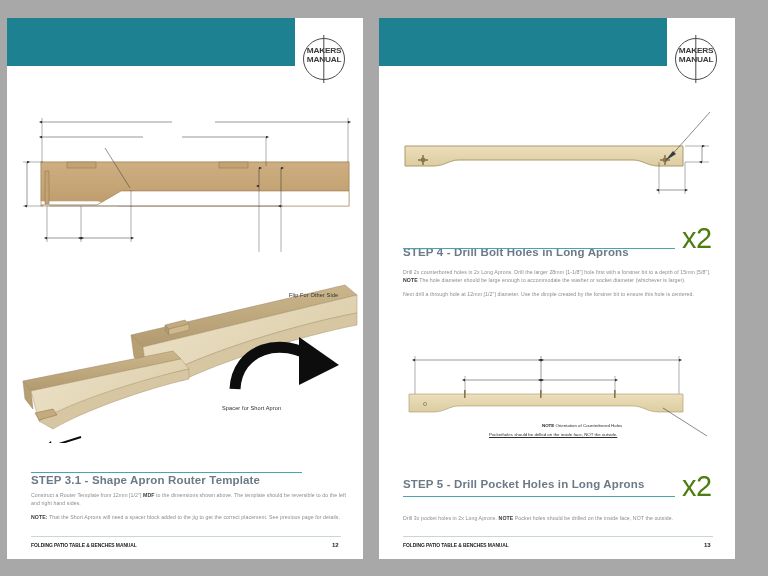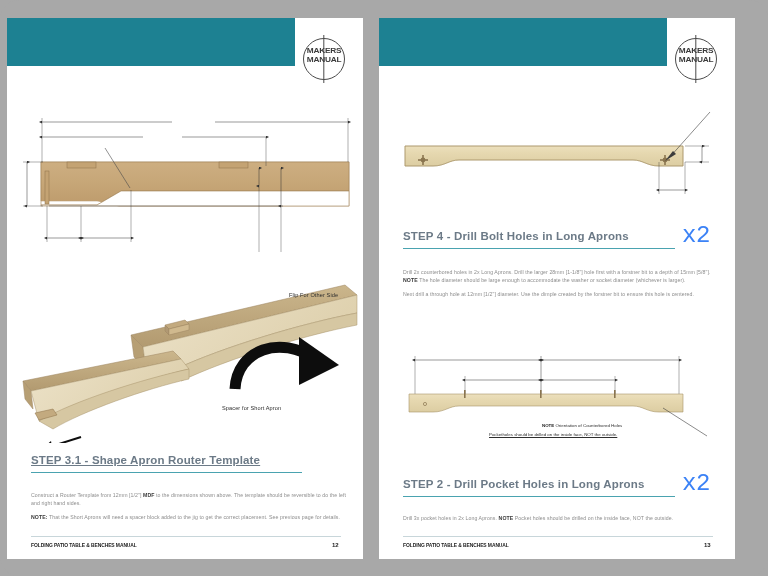--- a/index.html
+++ b/index.html
@@ -75,23 +75,23 @@
     letter-spacing: 0.15px;
     white-space: nowrap;
   }
   .step-rule {
     position: absolute;
     height: 1.4px;
     background: #4aa3b0;
   }
   .x2 {
     position: absolute;
-    font-size: 24px;
-    color: #3b82f6;
-    font-family: Liberation Mono, monospace;
+    font-size: 29px;
+    color: #4d7c0f;
+    font-family: Liberation Sans, sans-serif;
     letter-spacing: -0.5px;
   }
 
   
   .body-text {
     position: absolute;
     color: #8d8d8d;
     font-size: 5.2px;
     line-height: 8.2px;
     letter-spacing: 0.08px;
@@ -270,21 +270,21 @@
           <path d="M68,164 L30,176" stroke="#0d0d0d" stroke-width="2"></path>
           <path d="M38,168 L24,180 L40,180 Z" fill="#0d0d0d"></path>
         </g>
       </svg>
     </div>
 
     <div class="annot" style="left:282px; top:274px;">Flip For Other Side</div>
 
     <div class="annot" style="left:215px; top:387px;">Spacer for Short Apron</div>
 
-    <div class="step-head" style="left:24px; top:436px;text-decoration:underline;">STEP 3.1 - Shape Apron Router Template</div>
+    <div class="step-head" style="left:24px; top:456px;">STEP 3.1 - Shape Apron Router Template</div>
     <div class="step-rule" style="left:24px; top:454px; width:271px;"></div>
 
     <div class="body-text" style="left:24px; top:473px; width:318px;">
         <p><span>Construct a Router Template from 12mm [1/2"] </span><b>MDF</b><span> to the dimensions shown above. The template should be reversible to do the left and right hand sides.</span></p>
         <p><b>NOTE:</b><span> That the Short Aprons will need a spacer block added to the jig to get the correct placement. See previous page for details.</span></p>
       </div>
 
     <div class="footer-rule" style="left:24px; top:518px; width:310px;"></div>
     <div class="footer-title" style="left:24px; top:524px;">FOLDING PATIO TABLE &amp; BENCHES MANUAL</div>
     <div class="footer-page" style="left:325px; top:524px;">12</div>
@@ -349,21 +349,21 @@
         <line x1="305" y1="38" x2="305" y2="54" stroke="#333" stroke-width="0.5" marker-start="url(#rArrU)" marker-end="url(#rArrD)"></line>
         <line x1="288" y1="38" x2="312" y2="38" stroke="#333" stroke-width="0.4"></line>
         <line x1="288" y1="54" x2="312" y2="54" stroke="#333" stroke-width="0.4"></line>
 
         <line x1="262" y1="82" x2="288" y2="82" stroke="#333" stroke-width="0.5" marker-start="url(#rArrL)" marker-end="url(#rArrR)"></line>
         <line x1="262" y1="54" x2="262" y2="86" stroke="#333" stroke-width="0.4"></line>
         <line x1="288" y1="54" x2="288" y2="86" stroke="#333" stroke-width="0.4"></line>
       </svg>
     </div>
 
-    <div class="step-head" style="left:24px; top:212px;">STEP 4 - Drill Bolt Holes in Long Aprons</div>
+    <div class="step-head" style="left:24px; top:228px;">STEP 4 - Drill Bolt Holes in Long Aprons</div>
     <div class="step-rule" style="left:24px; top:230px; width:272px;"></div>
     <div class="x2" style="left:303px; top:204px;">x2</div>
 
     <div class="body-text" style="left:24px; top:250px; width:318px;">
         <p><span>Drill 2x counterbored holes in 2x Long Aprons. Drill the larger 28mm [1-1/8"] hole first with a forstner bit to a depth of 15mm [5/8"]. </span><b>NOTE</b><span> The hole diameter should be large enough to accommodate the washer or socket diameter (whichever is larger).</span></p>
         <p><span>Next drill a through hole at 12mm [1/2"] diameter. Use the dimple created by the forstner bit to ensure this hole is centered.</span></p>
       </div>
 
     <div class="draw" style="left:22px; top:320px;">
       <svg width="320" height="100" viewBox="0 0 320 100">
@@ -393,21 +393,21 @@
 
         <path d="M262,70 L306,98" fill="none" stroke="#3c3c3c" stroke-width="0.6"></path>
       </svg>
     </div>
 
     <div class="annot-sm" style="left:163px; top:405px;">
       <b>NOTE</b><span> Orientation of Counterbored Holes</span>
     </div>
     <div class="annot-sm" style="left:110px; top:414px; text-decoration:underline;">Pocketholes should be drilled on the inside face, NOT the outside.</div>
 
-    <div class="step-head" style="left:24px; top:460px;">STEP 2 - Drill Pocket Holes in Long Aprons</div>
+    <div class="step-head" style="left:24px; top:460px;">STEP 5 - Drill Pocket Holes in Long Aprons</div>
     <div class="step-rule" style="left:24px; top:478px; width:272px;"></div>
     <div class="x2" style="left:303px; top:452px;">x2</div>
 
     <div class="body-text" style="left:24px; top:496px; width:318px;">
         <p><span>Drill 3x pocket holes in 2x Long Aprons.  </span><b>NOTE</b><span> Pocket holes should be drilled on the inside face, NOT the outside.</span></p>
       </div>
 
     <div class="footer-rule" style="left:24px; top:518px; width:310px;"></div>
     <div class="footer-title" style="left:24px; top:524px;">FOLDING PATIO TABLE &amp; BENCHES MANUAL</div>
     <div class="footer-page" style="left:325px; top:524px;">13</div>

